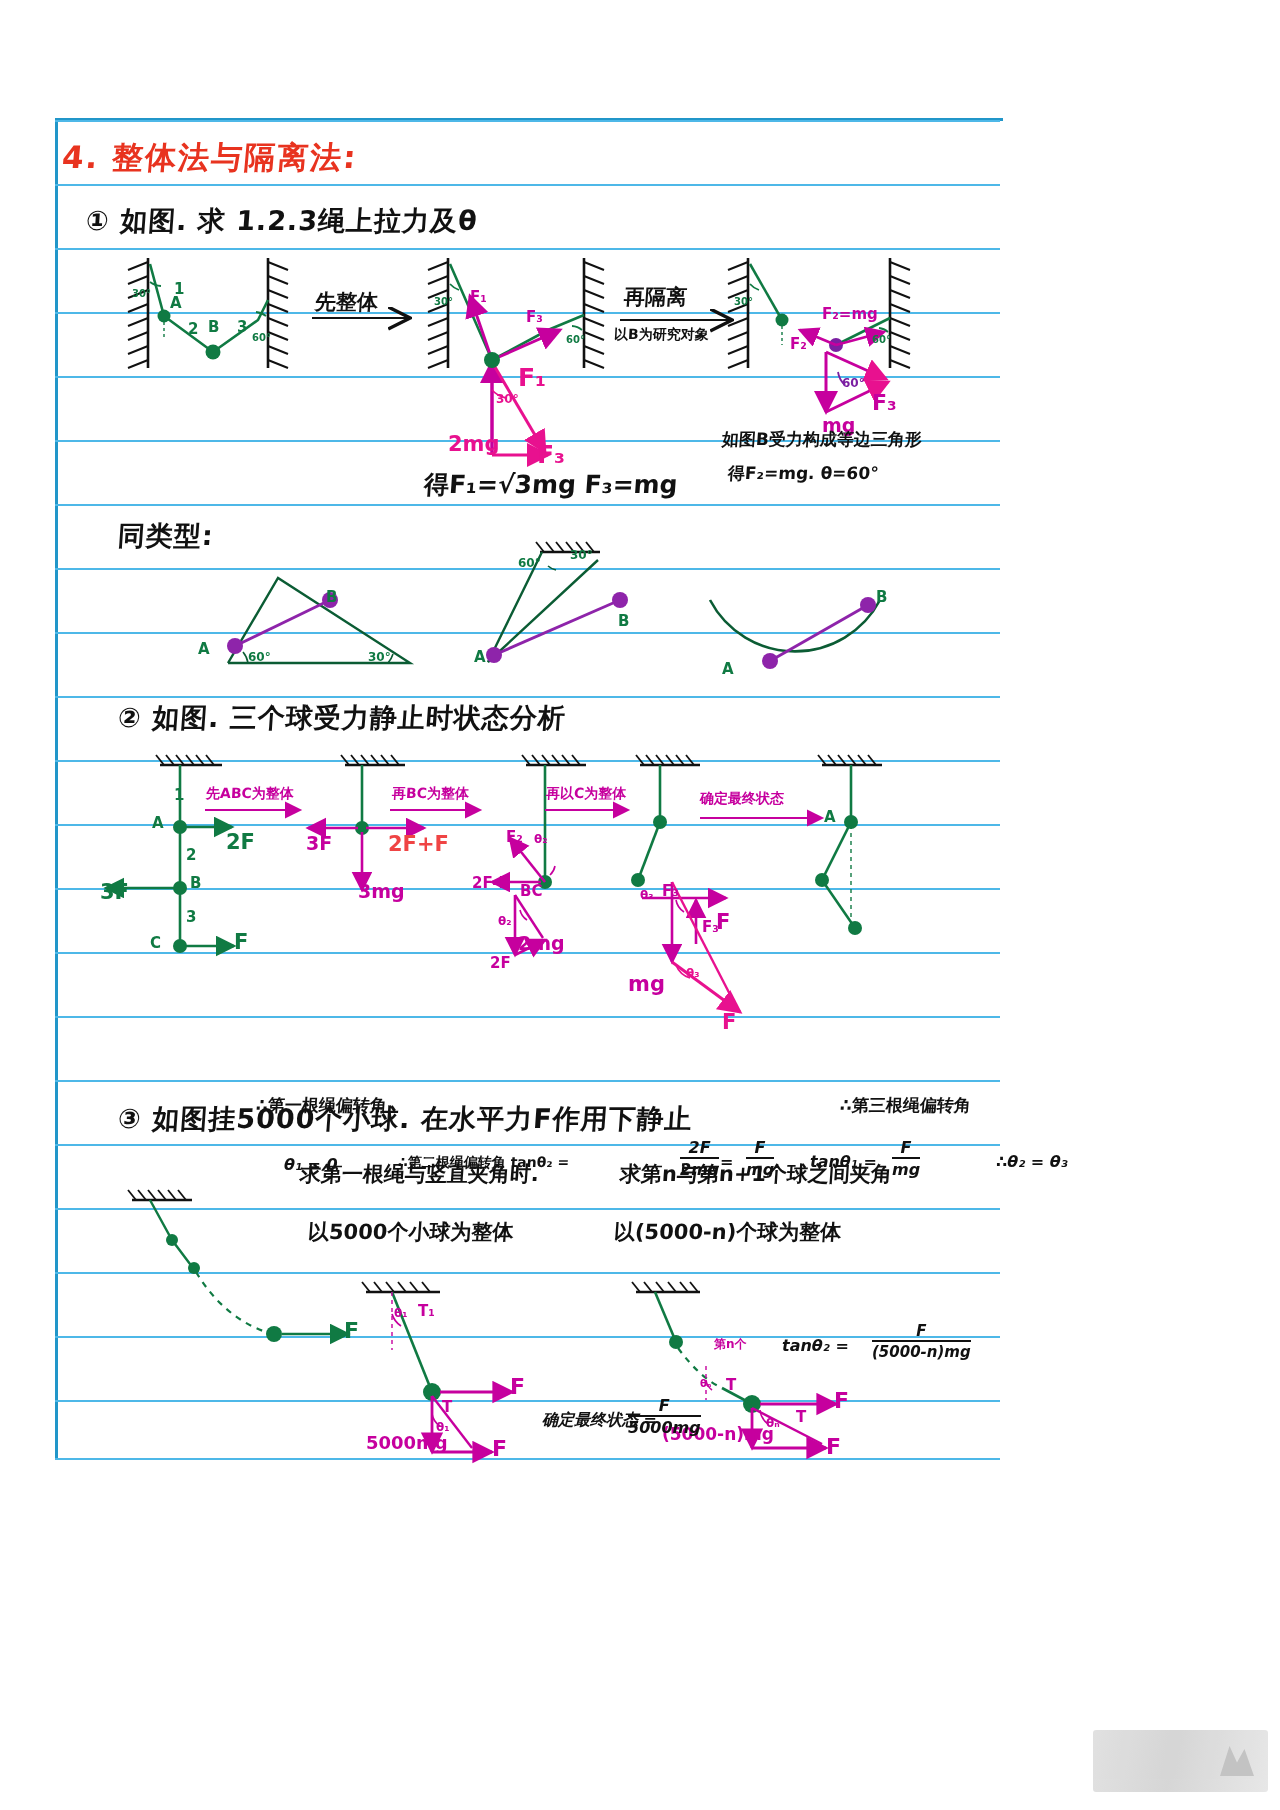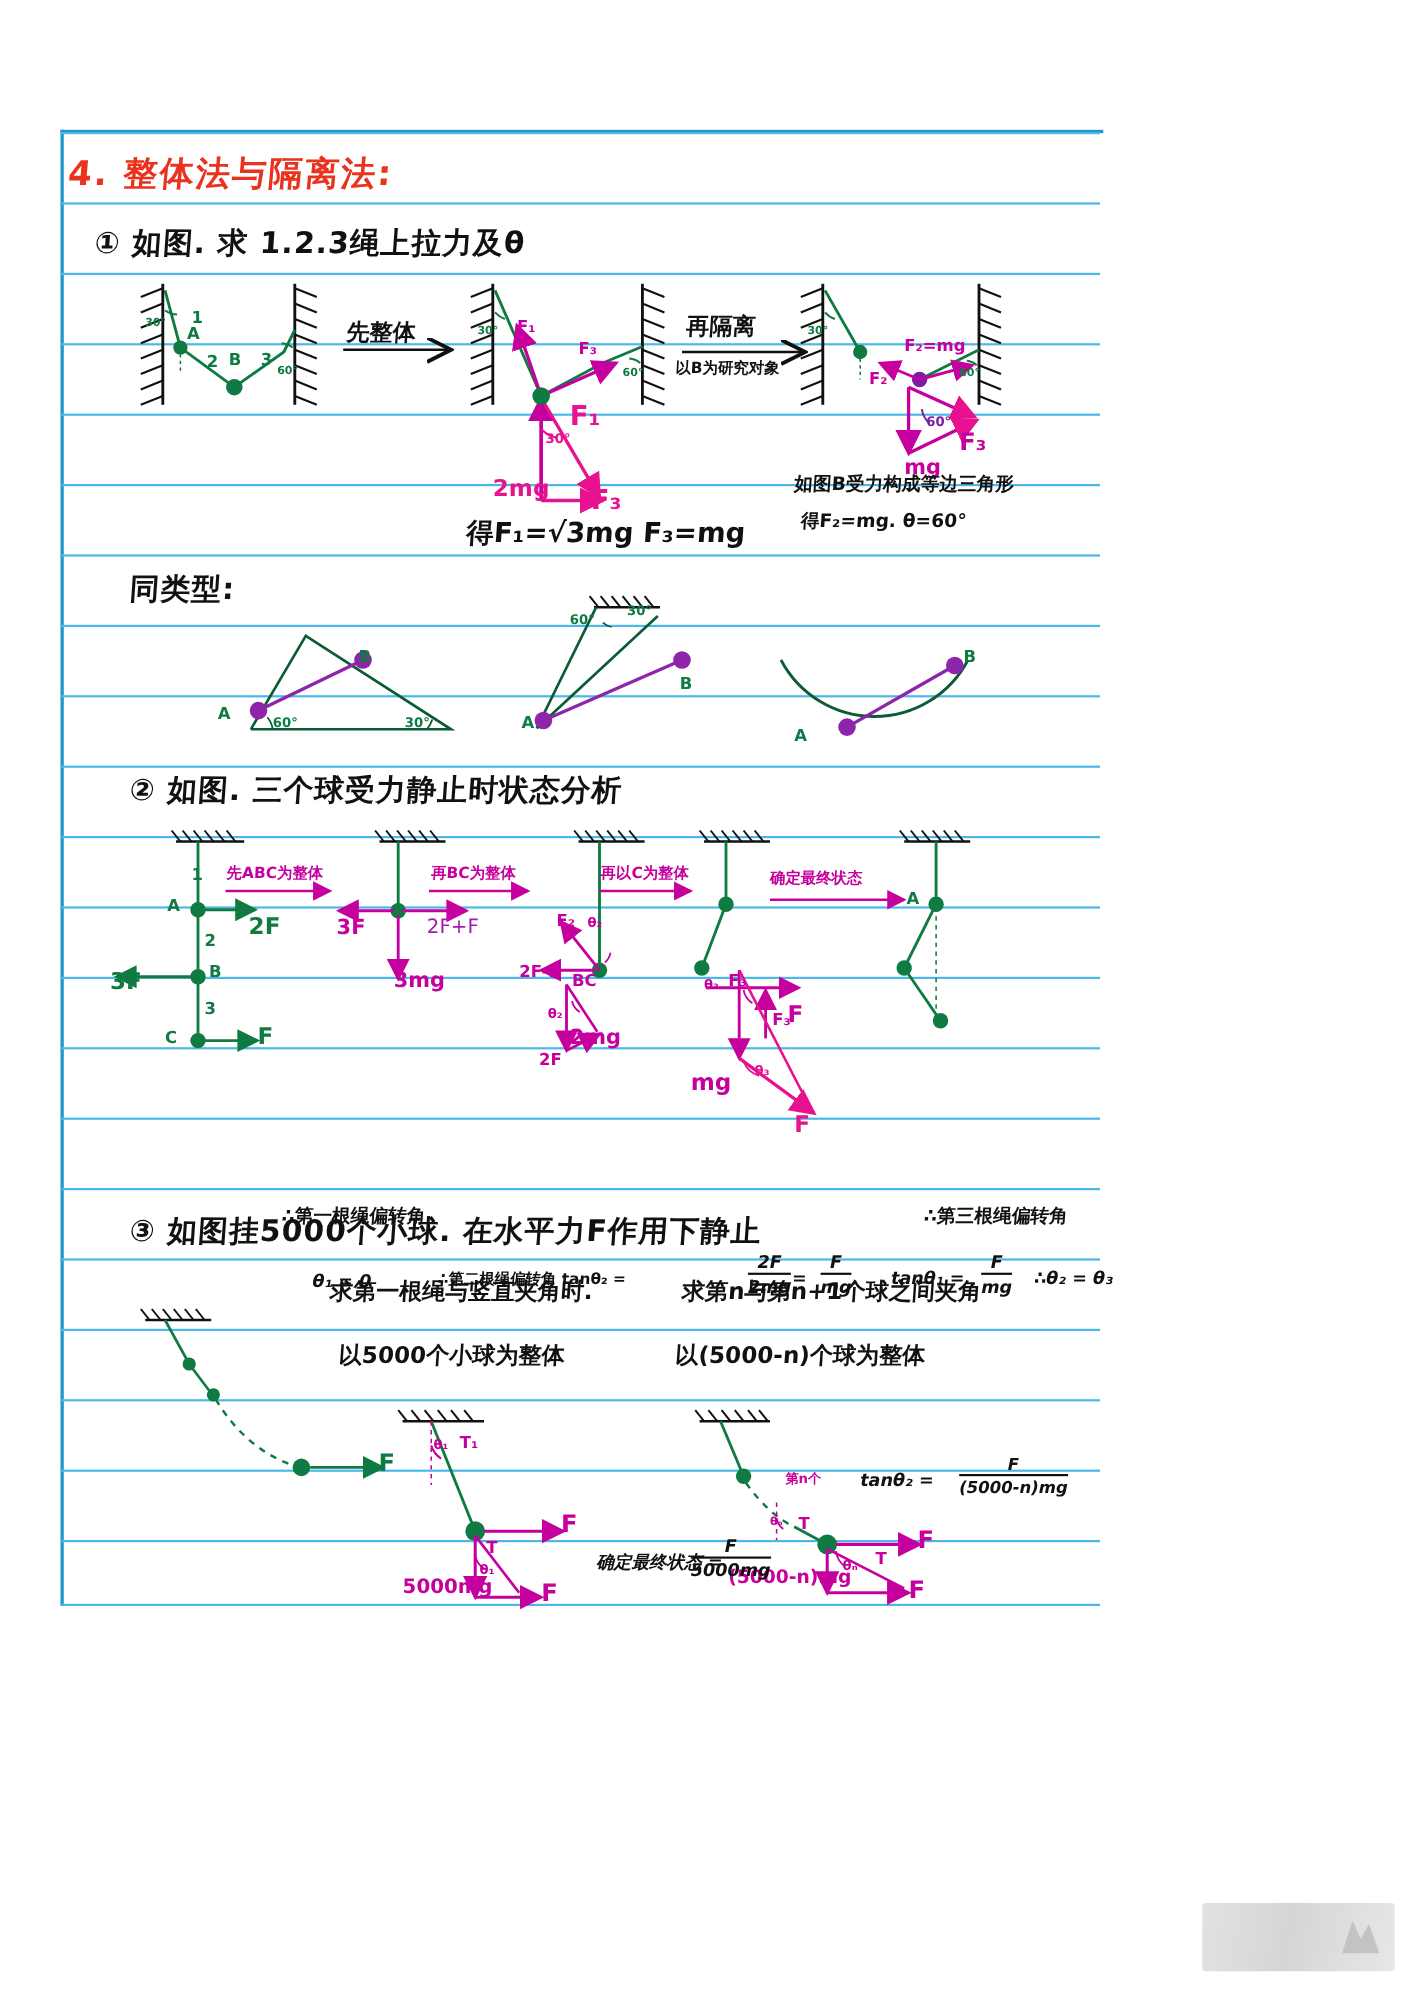--- a/index.html
+++ b/index.html
@@ -485,21 +485,21 @@
   <div class="hw lbl green" style="left:174px;top:786px">1</div>
   <div class="hw lbl green" style="left:186px;top:846px">2</div>
   <div class="hw lbl green" style="left:190px;top:874px">B</div>
   <div class="hw lbl green" style="left:186px;top:908px">3</div>
   <div class="hw lbl green" style="left:150px;top:934px">C</div>
   <div class="hw" style="left:226px;top:830px;font-size:21px;font-weight:700;color:#107a43">2F</div>
   <div class="hw" style="left:100px;top:880px;font-size:21px;font-weight:700;color:#107a43">3F</div>
   <div class="hw" style="left:234px;top:930px;font-size:21px;font-weight:700;color:#107a43">F</div>
 
   <div class="hw" style="left:306px;top:832px;font-size:19px;font-weight:700;color:#c6009e">3F</div>
-  <div class="hw" style="left:388px;top:832px;font-size:18px;font-weight:400;color:#a21caf">2F+F</div>
+  <div class="hw" style="left:388px;top:832px;font-size:21px;font-weight:700;color:#ef4444">2F+F</div>
   <div class="hw" style="left:358px;top:880px;font-size:19px;font-weight:700;color:#c6009e">3mg</div>
 
   <div class="hw lbl mag" style="left:506px;top:828px">F₂</div>
   <div class="hw lbl-s mag" style="left:534px;top:832px">θ₂</div>
   <div class="hw lbl mag" style="left:472px;top:874px">2F-F</div>
   <div class="hw lbl mag" style="left:520px;top:882px">BC</div>
   <div class="hw lbl-s mag" style="left:498px;top:914px">θ₂</div>
   <div class="hw" style="left:518px;top:932px;font-size:19px;font-weight:700;color:#c6009e">2mg</div>
   <div class="hw lbl mag" style="left:490px;top:954px">2F</div>
 
@@ -525,21 +525,21 @@
   <div class="hw eq black" style="left:720px;top:1152px">=</div>
   <div style="position:absolute;left:746px;top:1138px;text-align:center;color:#111;font-size:16px;font-weight:700;font-style:italic">
     <div>F</div>
     <div style="border-top:2px solid #111;padding-top:1px">mg</div>
   </div>
   <div class="hw eq black" style="left:810px;top:1152px">tanθ₁ =</div>
   <div style="position:absolute;left:892px;top:1138px;text-align:center;color:#111;font-size:16px;font-weight:700;font-style:italic">
     <div>F</div>
     <div style="border-top:2px solid #111;padding-top:1px">mg</div>
   </div>
-  <div class="hw eq black" style="left:940px;top:1152px">∴θ₂ = θ₃</div>
+  <div class="hw eq black" style="left:996px;top:1152px">∴θ₂ = θ₃</div>
 
   <div class="hw q black" style="left:118px;top:1104px;opacity:0"></div>
 
   <div class="hw q black" style="left:118px;top:1101px">③ 如图挂5000个小球. 在水平力F作用下静止</div>
 
   <div class="hw txt black" style="left:300px;top:1160px">求第一根绳与竖直夹角时.</div>
   <div class="hw txt black" style="left:308px;top:1218px">以5000个小球为整体</div>
   <div class="hw txt black" style="left:620px;top:1160px">求第n与第n+1个球之间夹角</div>
   <div class="hw txt black" style="left:614px;top:1218px">以(5000-n)个球为整体</div>
 

